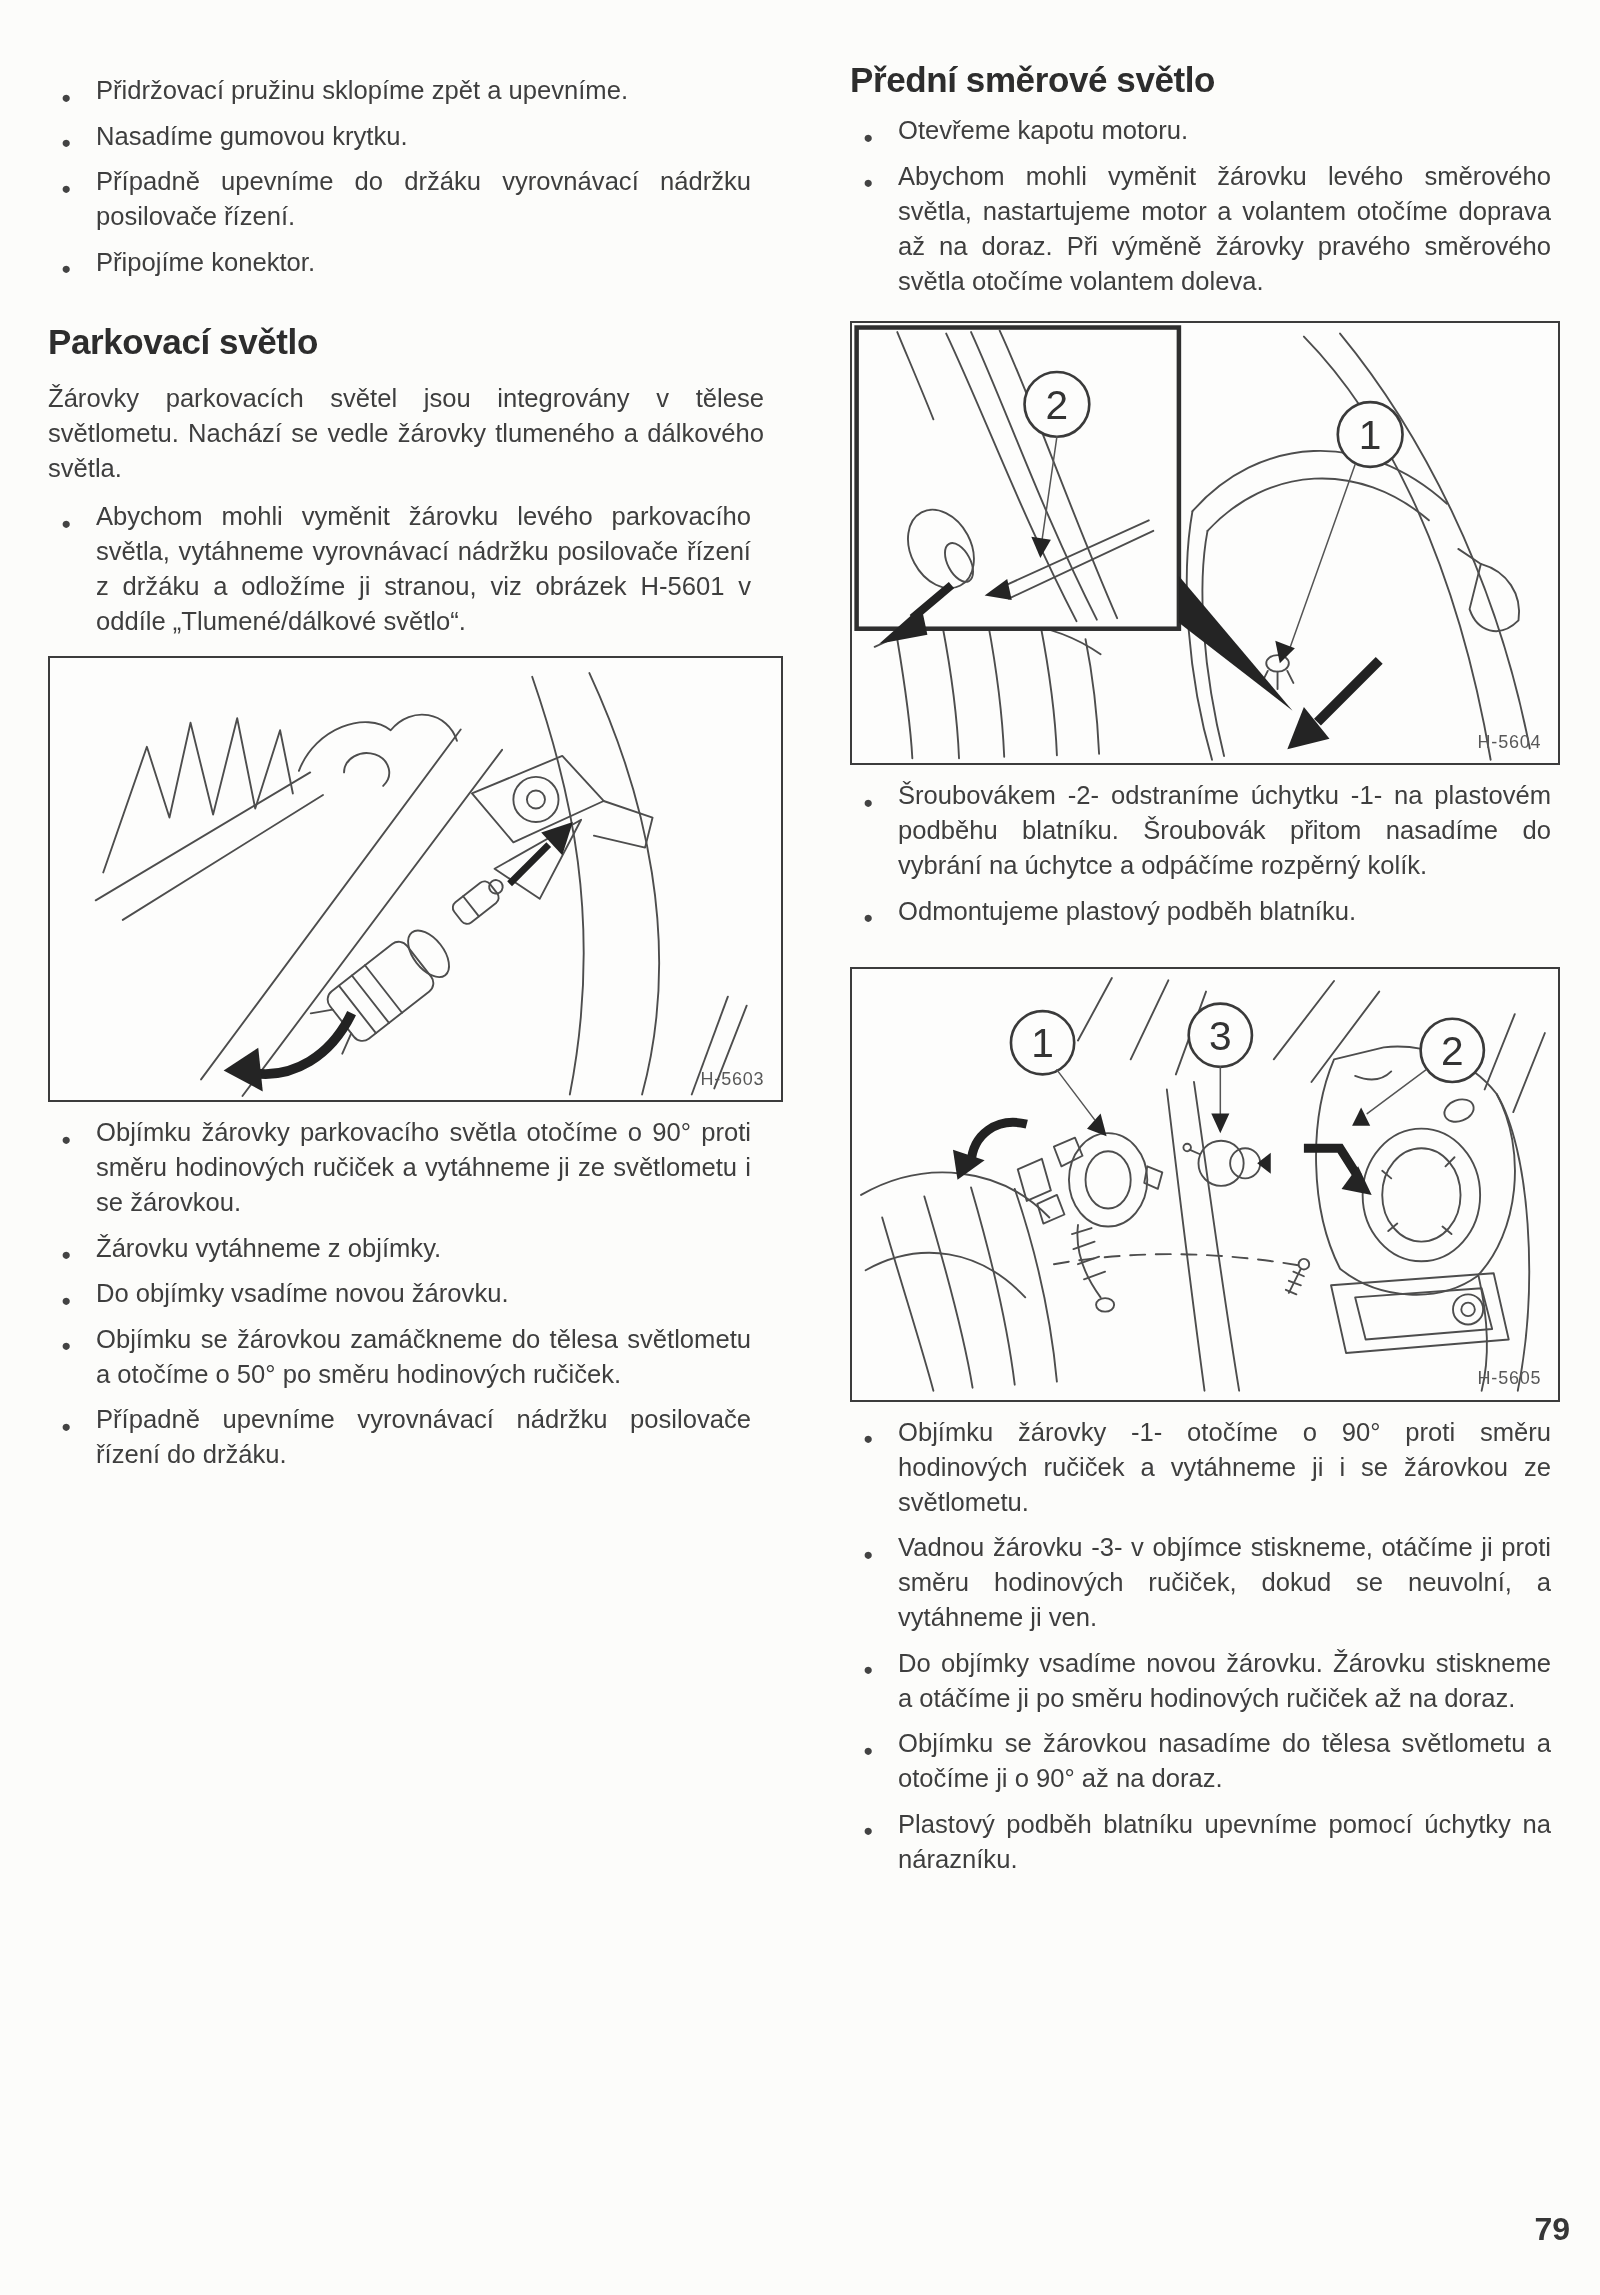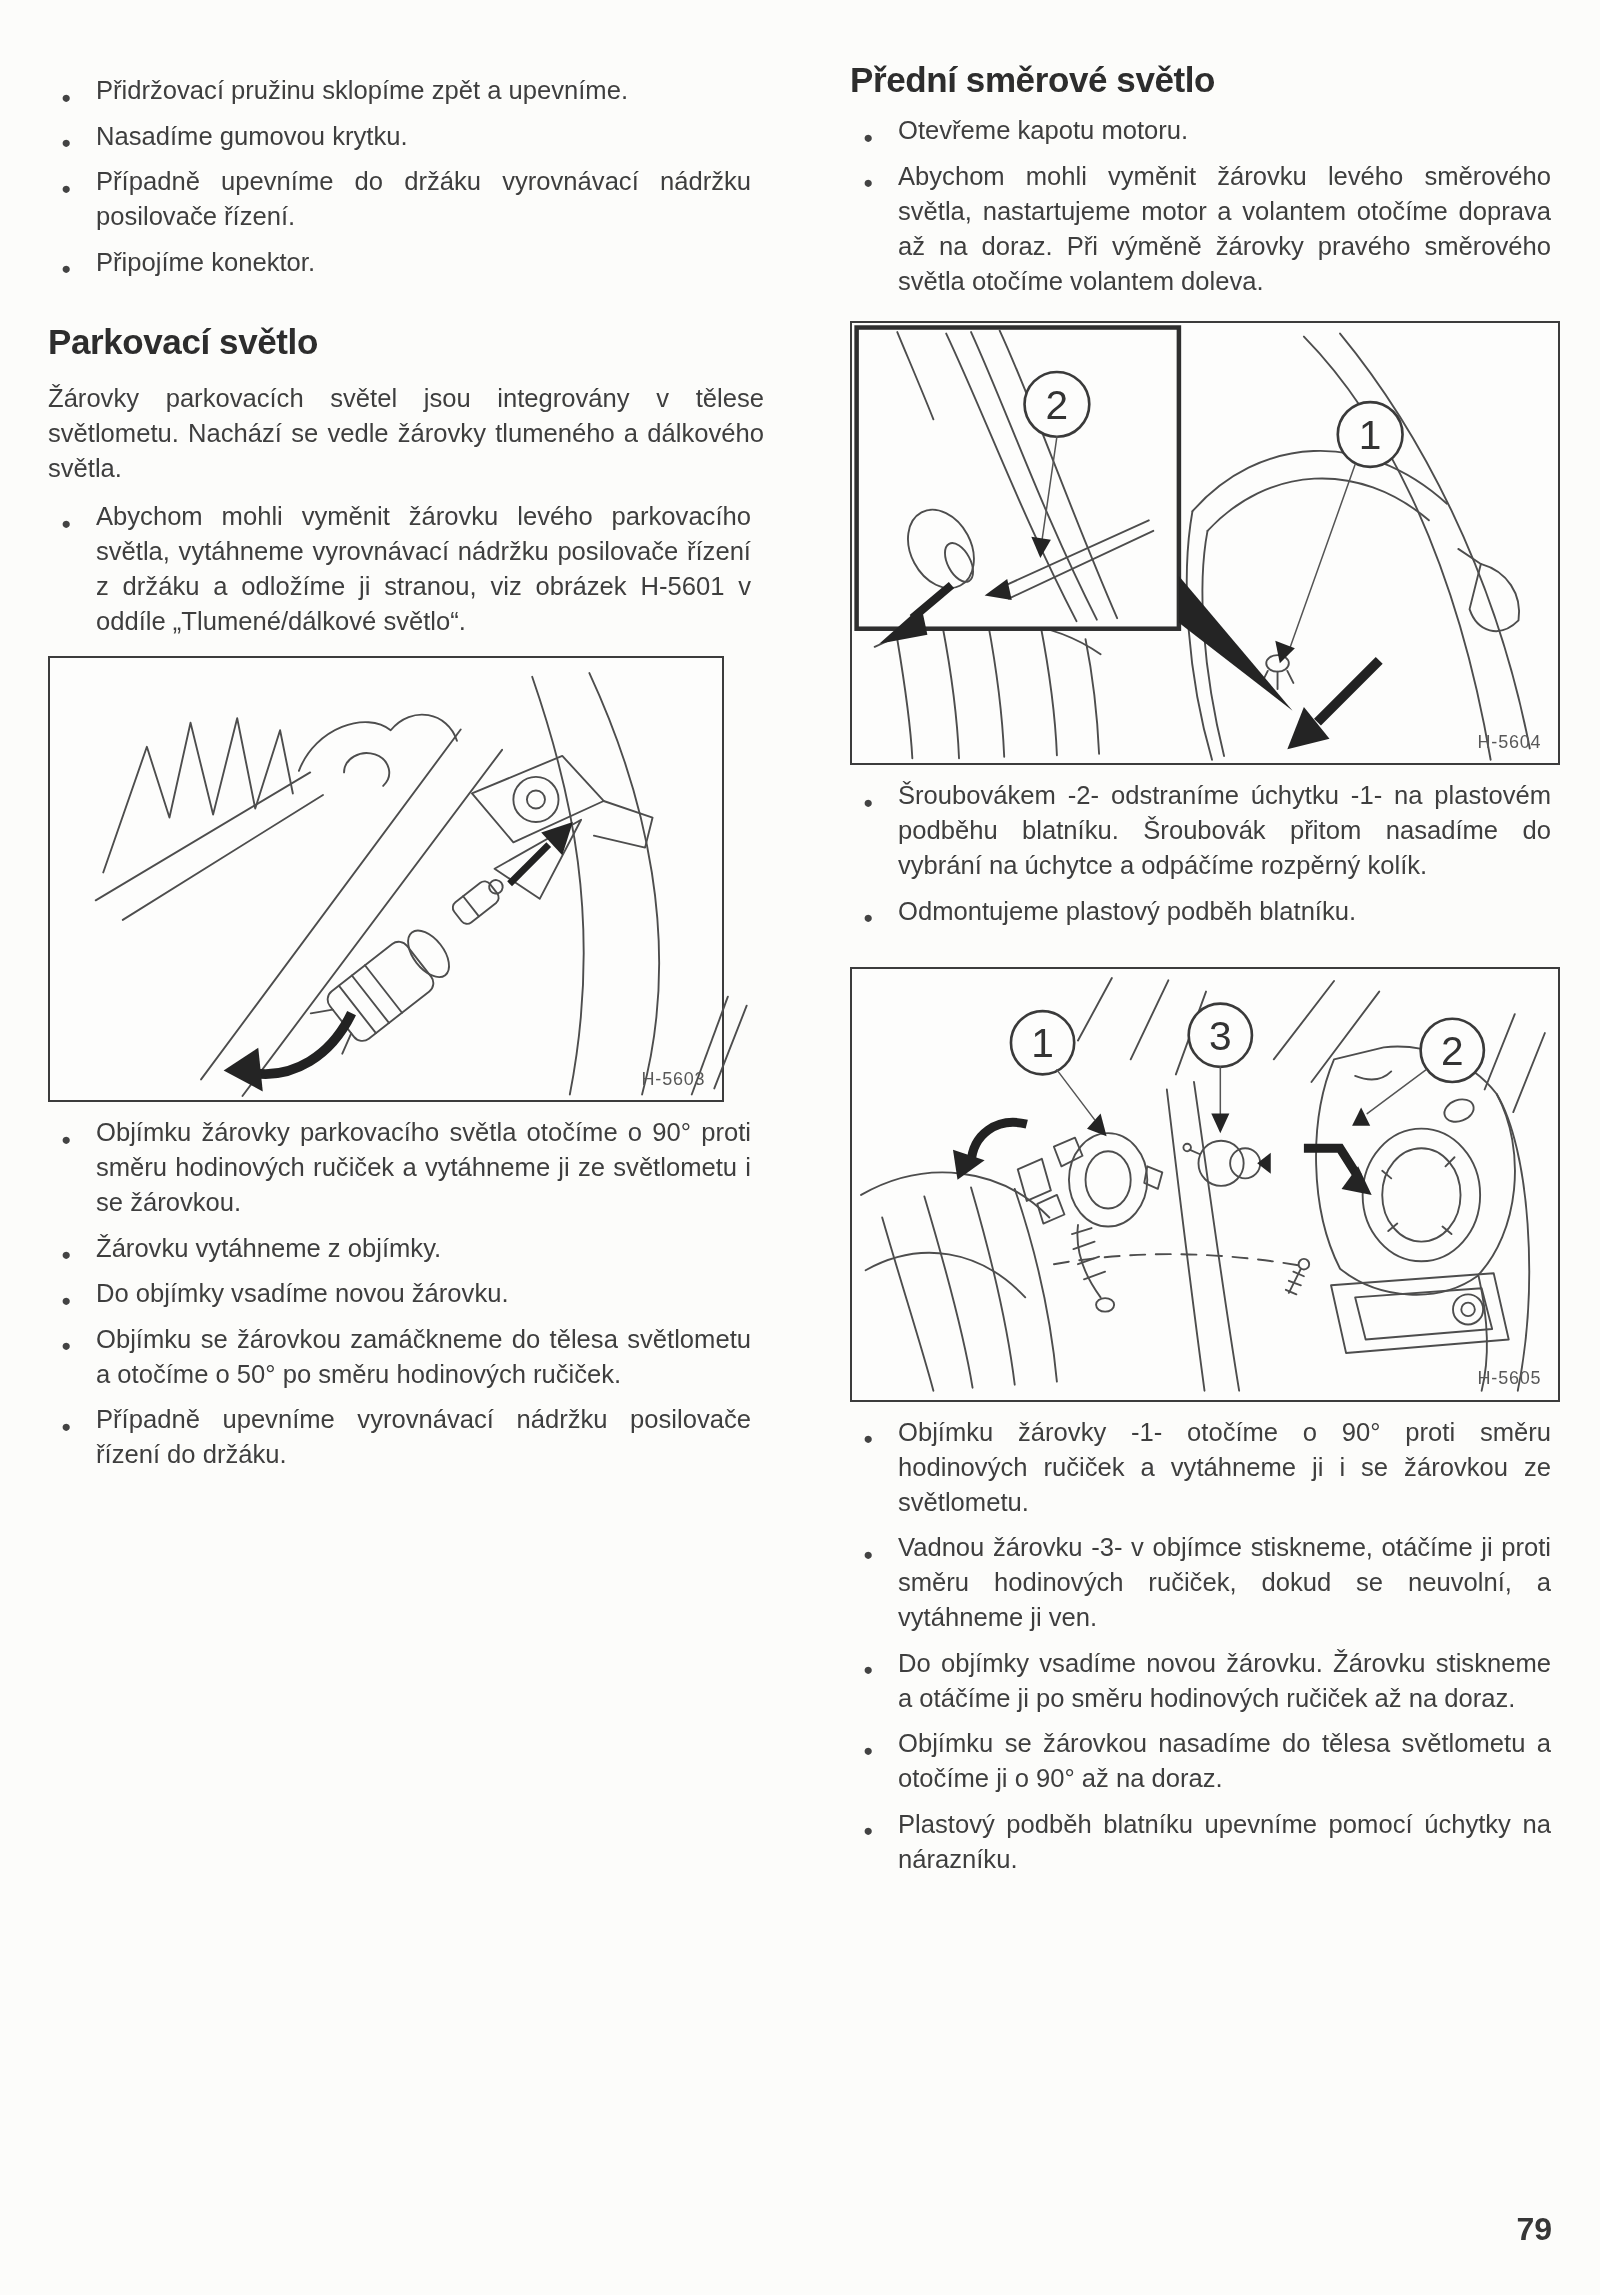--- a/index.html
+++ b/index.html
@@ -64,39 +64,39 @@
   .mt-mid-r{margin-top:41px;}
   .mt-bot-r{margin-top:50px;}
 
   .figure{
     position:relative;
     border:2.3px solid #3c3c3c;
     background:#fdfdfc;
     box-sizing:border-box;
   }
   .figure svg{display:block;}
-  .fig-h5603{width:676px;height:446px;margin-top:17px;}
+  .fig-h5603{width:735px;height:446px;margin-top:17px;}
   .fig-h5604{width:710px;height:444px;margin-top:22.6px;}
   .fig-h5605{width:710px;height:435px;margin-top:38px;}
   .fig-label{
     position:absolute;
     right:16.6px;bottom:10.5px;
     font-size:18px;
     color:#585858;
     letter-spacing:0.8px;
   }
   .ln{fill:none;stroke:#4d4d4d;stroke-width:2.5;stroke-linecap:round;stroke-linejoin:round;}
   .ln-thin{fill:none;stroke:#555;stroke-width:2;stroke-linecap:round;}
   .thick{fill:none;stroke:#222;stroke-linecap:butt;}
   .solid{fill:#242424;stroke:none;}
   .callout-circle{fill:#fdfdfc;stroke:#3a3a3a;stroke-width:3.5;}
   .callout-num{font-family:"Liberation Sans",sans-serif;font-size:54px;fill:#333;}
   .page-number{
     position:absolute;
-    right:48px;bottom:47px;
+    right:30px;bottom:47px;
     font-size:32px;
     font-weight:700;
     color:#363636;
   }
 </style>
 </head>
 <body>
 
 <div class="page">
   <div class="columns">

